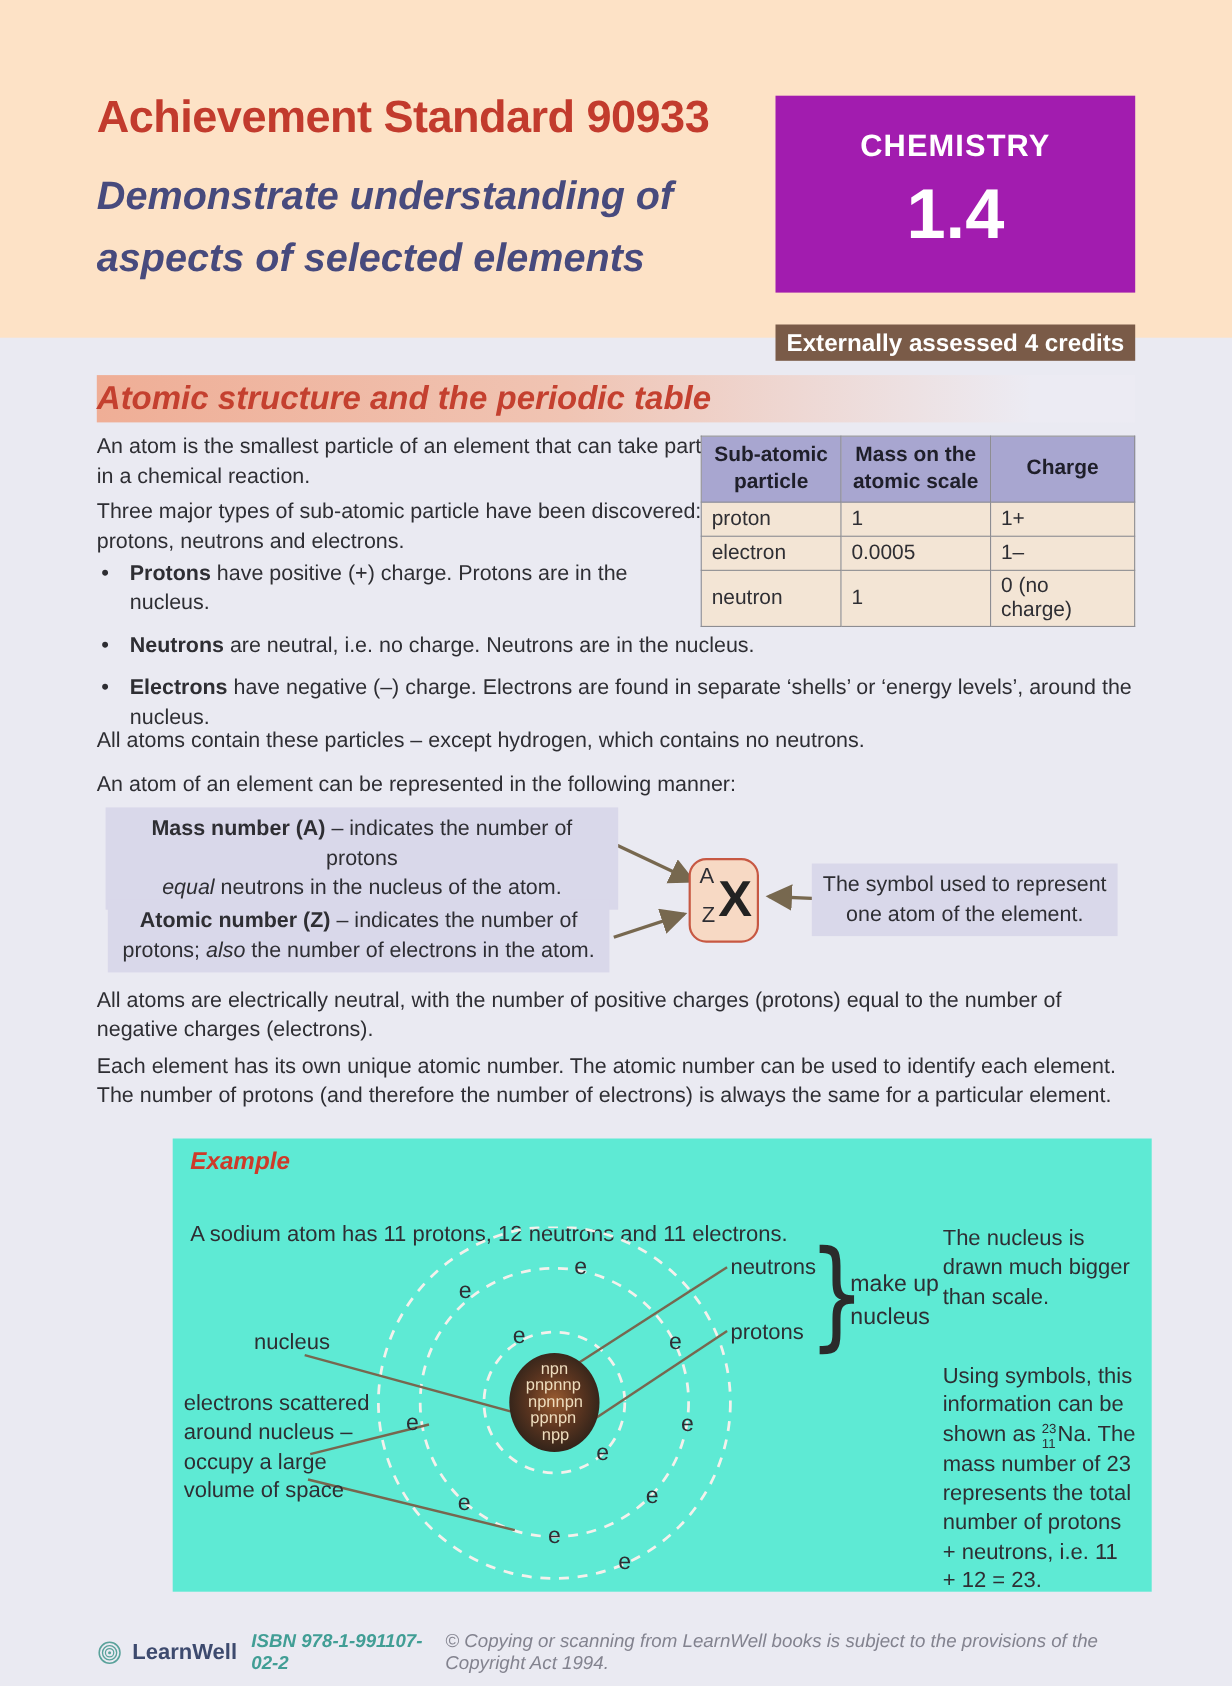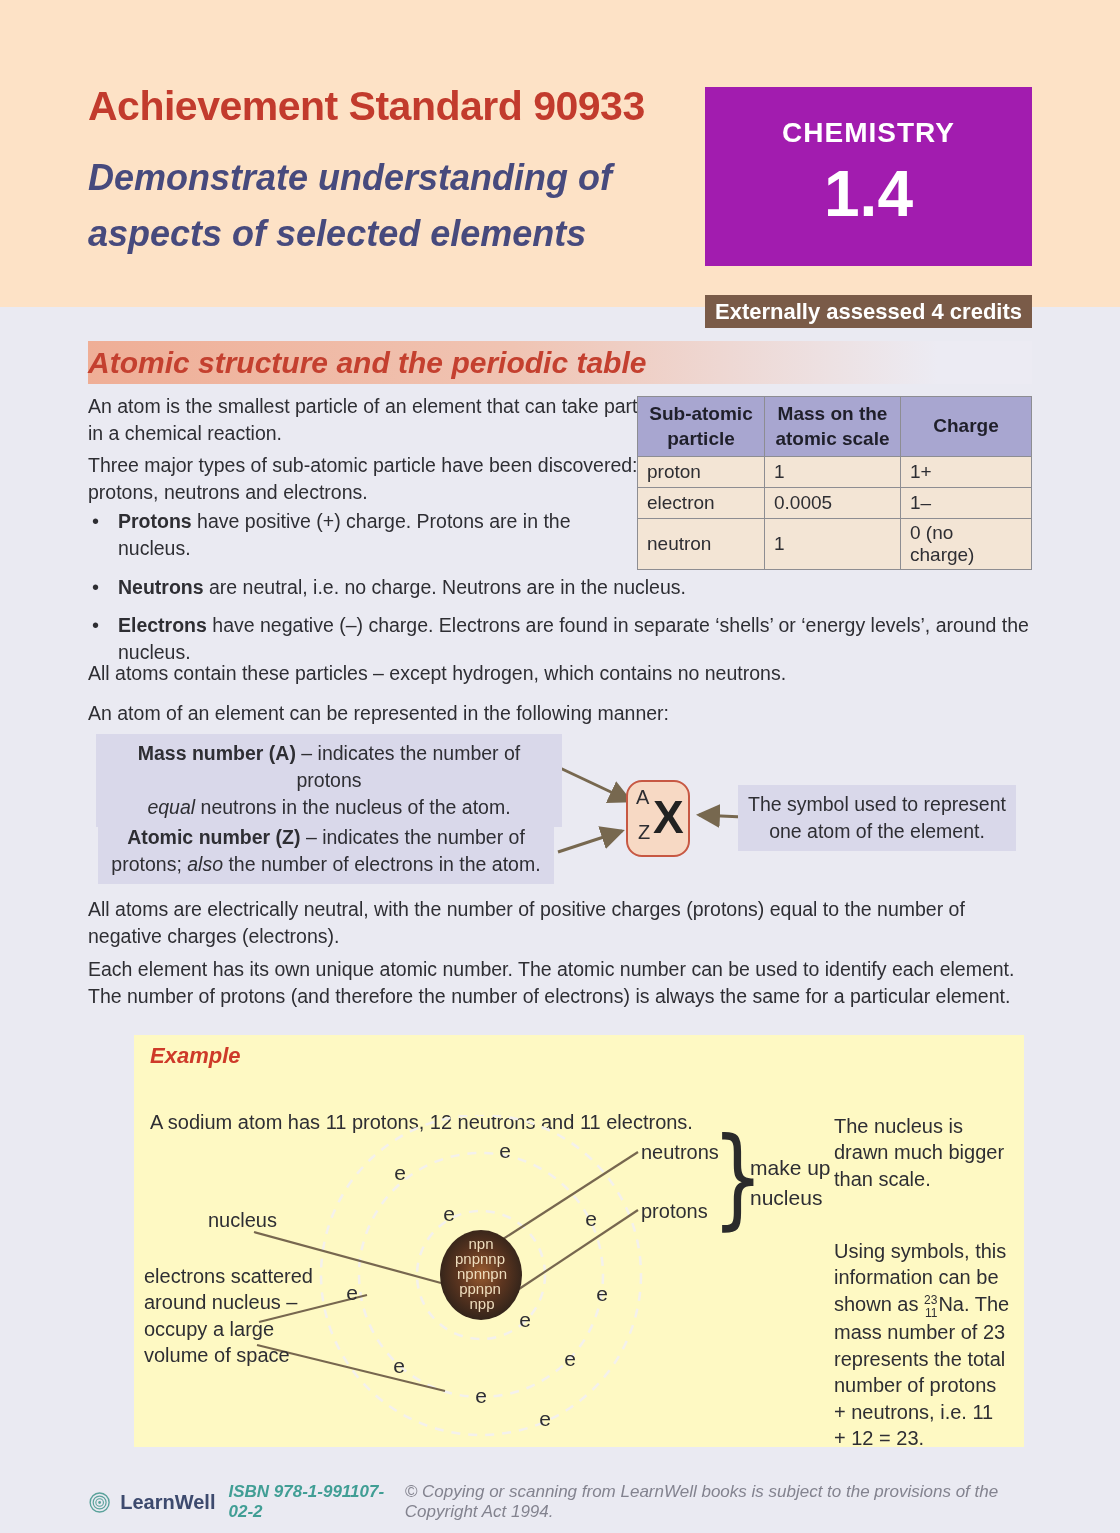--- a/index.html
+++ b/index.html
@@ -44,36 +44,36 @@
   .atomic-box { left:10px; top:90px; width:456px; }
   .symbol-box { position:absolute; left:538px; top:52px; width:64px; height:77px; background:#f7d9c4;
     border:2.5px solid #c75843; border-radius:16px; }
   .sym-a { position:absolute; left:8px; top:4px; font-size:20px; color:#2e2e33; }
   .sym-z { position:absolute; left:10px; top:39px; font-size:20px; color:#2e2e33; }
   .sym-x { position:absolute; left:25px; top:8px; font-size:46px; font-weight:700; color:#222; }
   .right-box { left:650px; top:57px; width:278px; }
   .notation-svg { position:absolute; left:0; top:0; }
 
   
-  .example-box { position:absolute; left:134px; top:1035px; width:890px; height:412px; background:#fef9c3; }
+  .example-box { position:absolute; left:157px; top:1035px; width:890px; height:412px; background:#5eead4; }
   .example-label { position:absolute; left:16px; top:8px; font-size:22px; font-weight:700; font-style:italic; color:#ce3a29; }
   .example-intro { position:absolute; left:16px; top:44px; font-size:20px; color:#2e2e33;margin-top:32px; }
   .diagram { position:absolute; left:0; top:80px; width:890px; height:332px; }
   .dlabel { position:absolute; font-size:20px; color:#2e2e33; line-height:1.32; }
   .lbl-nucleus { left:74px; top:172px; }
   .lbl-electrons { left:10px; top:228px; width:170px; }
   .lbl-neutrons { left:507px; top:104px; }
   .lbl-protons { left:507px; top:163px; }
   .brace { position:absolute; left:578px; top:88px; font-size:108px; line-height:110px; color:#2b2b2b;
     font-family:"DejaVu Sans", sans-serif; transform:scaleX(0.75); transform-origin:left center; font-weight:400; }
   .lbl-makeup { left:616px; top:118px; font-size:21px; line-height:1.45; }
   .note { position:absolute; left:700px; width:176px; font-size:20px; line-height:1.32; color:#2e2e33; }
   .note1 { top:78px; }
   .note2 { top:203px; }
-  .iso { display:inline-block; vertical-align:-6px; line-height:1; text-align:right; margin-right:1px; }
+  .iso { display:inline-block; vertical-align:-6px; line-height:1; text-align:left; margin-right:1px; }
   .iso span { display:block; font-size:12px; line-height:1.05; }
 
   
   .footer { position:absolute; left:88px; top:1482px; width:960px; display:flex; align-items:center; gap:9px; }
   .brand { font-size:20px; font-weight:600; color:#3d4a6e; }
   .isbn { font-size:17px; font-weight:600; font-style:italic; color:#419e95; margin-left:4px; }
   .copyright { font-size:17px; font-style:italic; color:#83838f; margin-left:4px; }
 </style>
 </head>
 <body>

